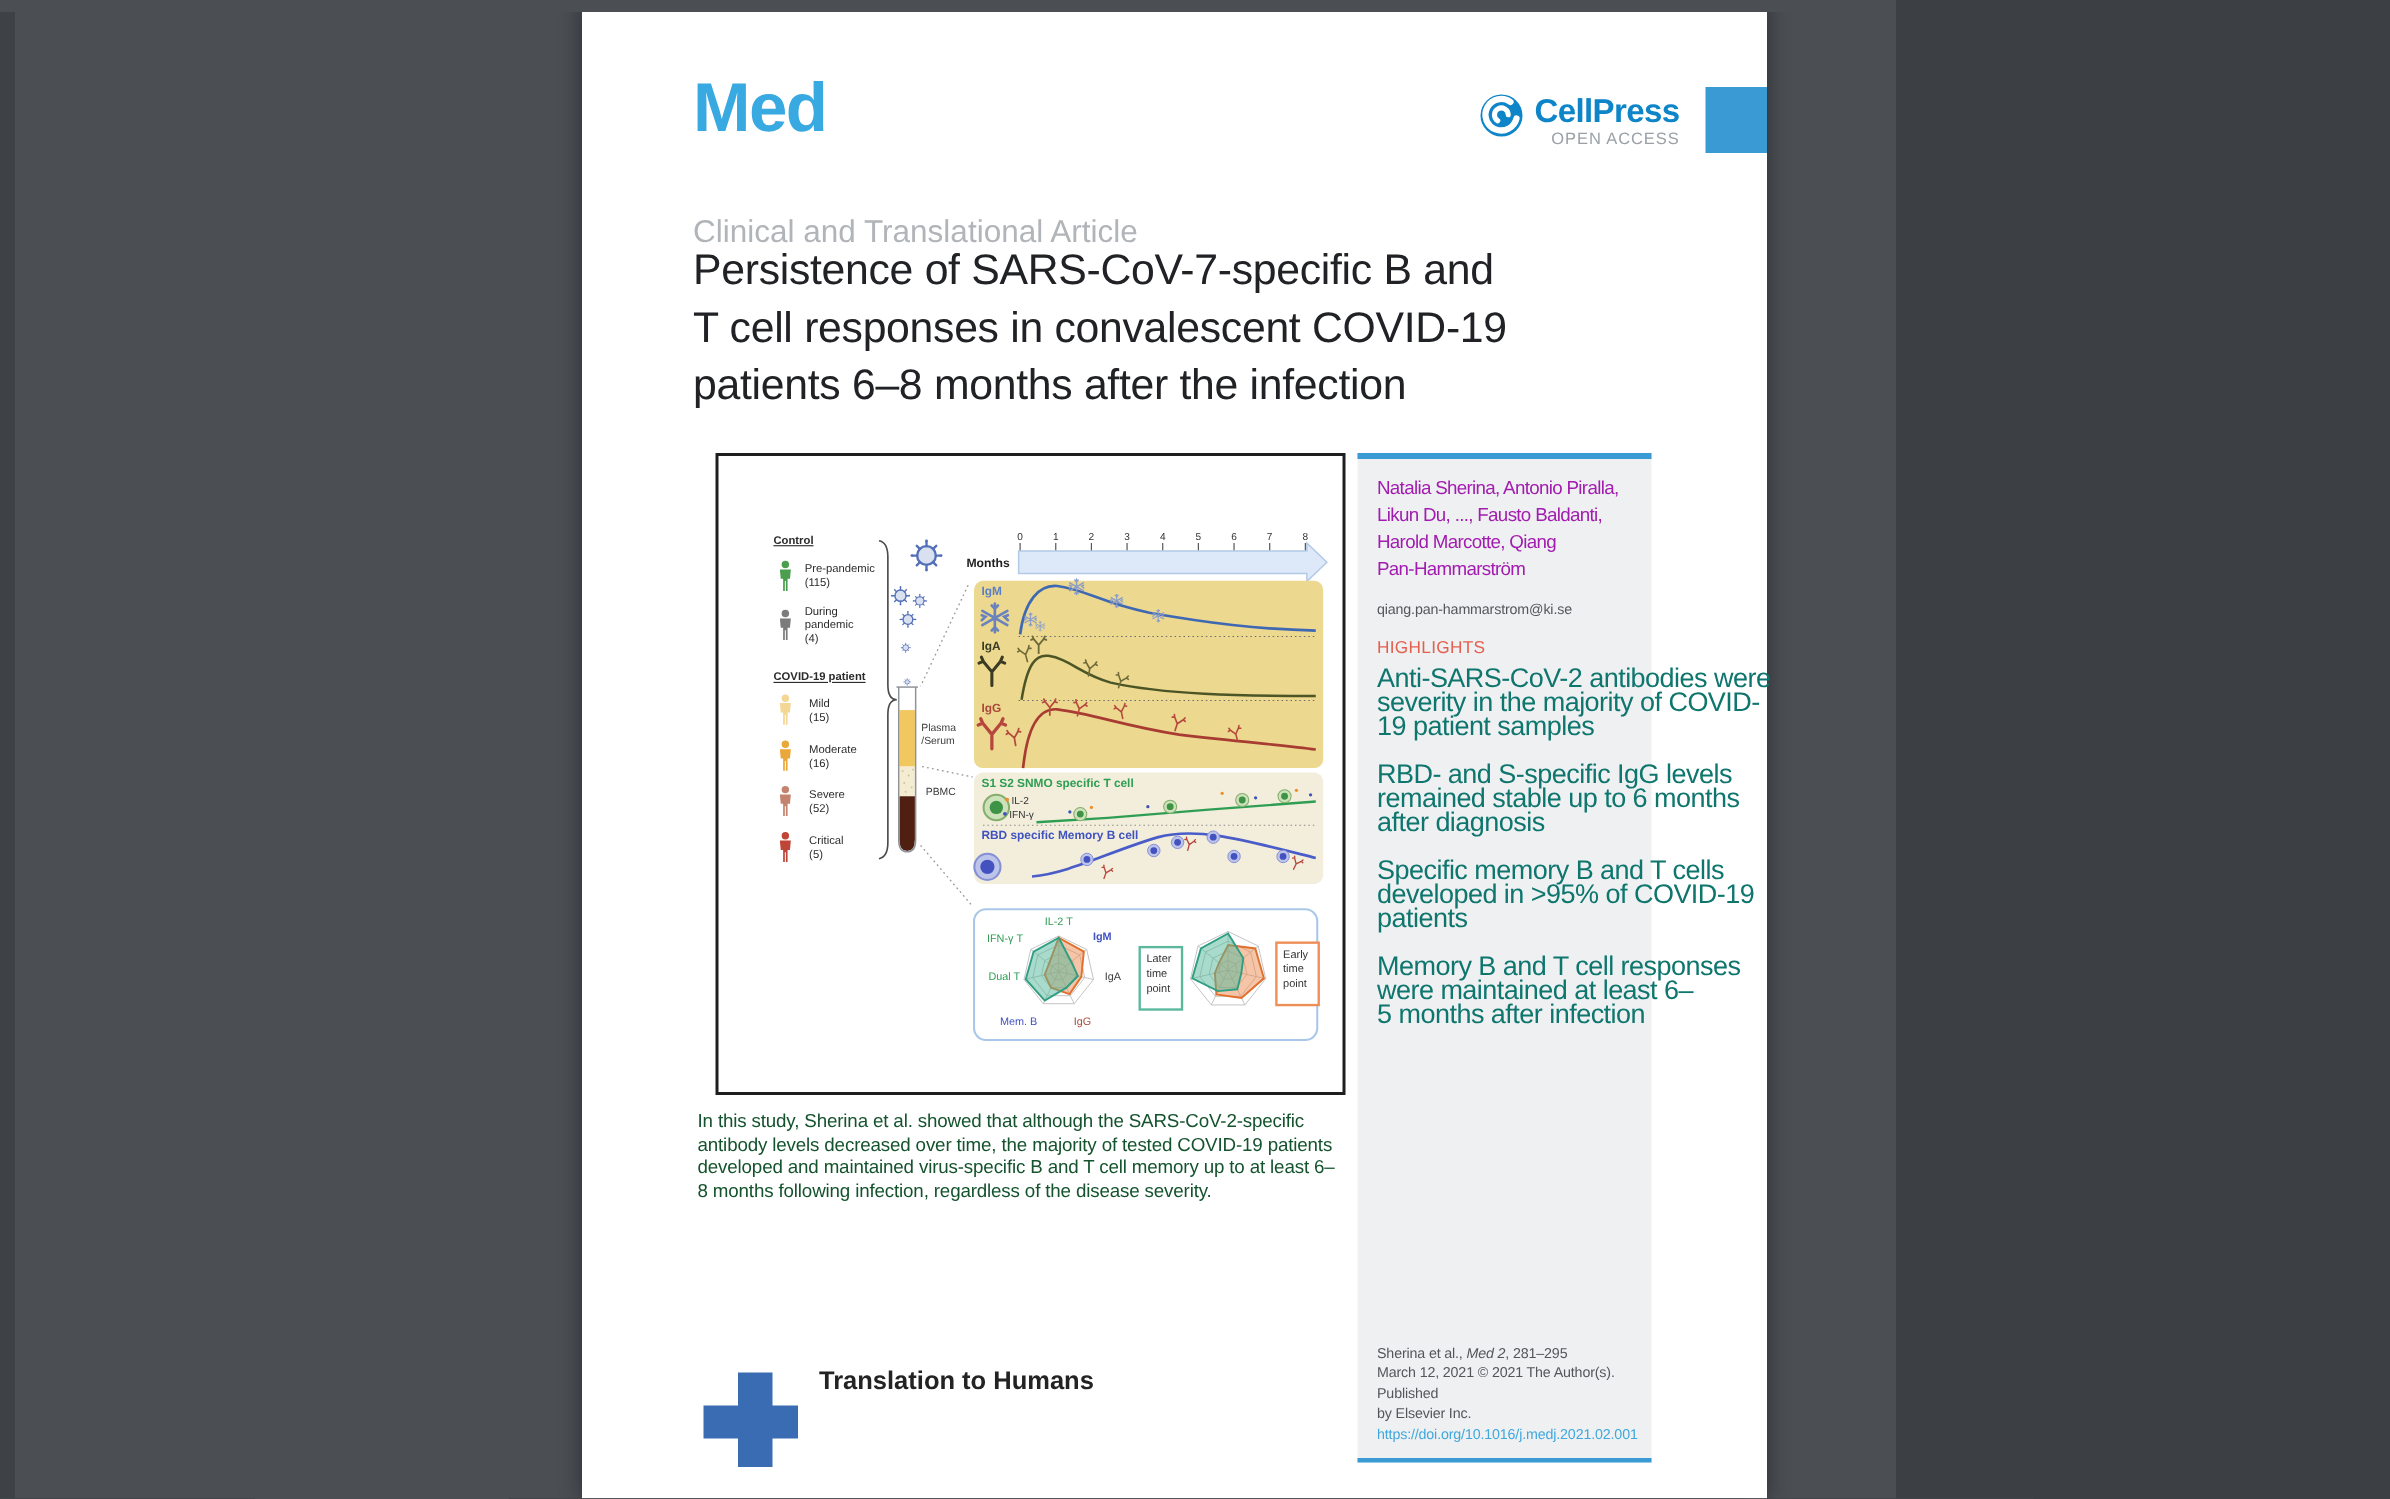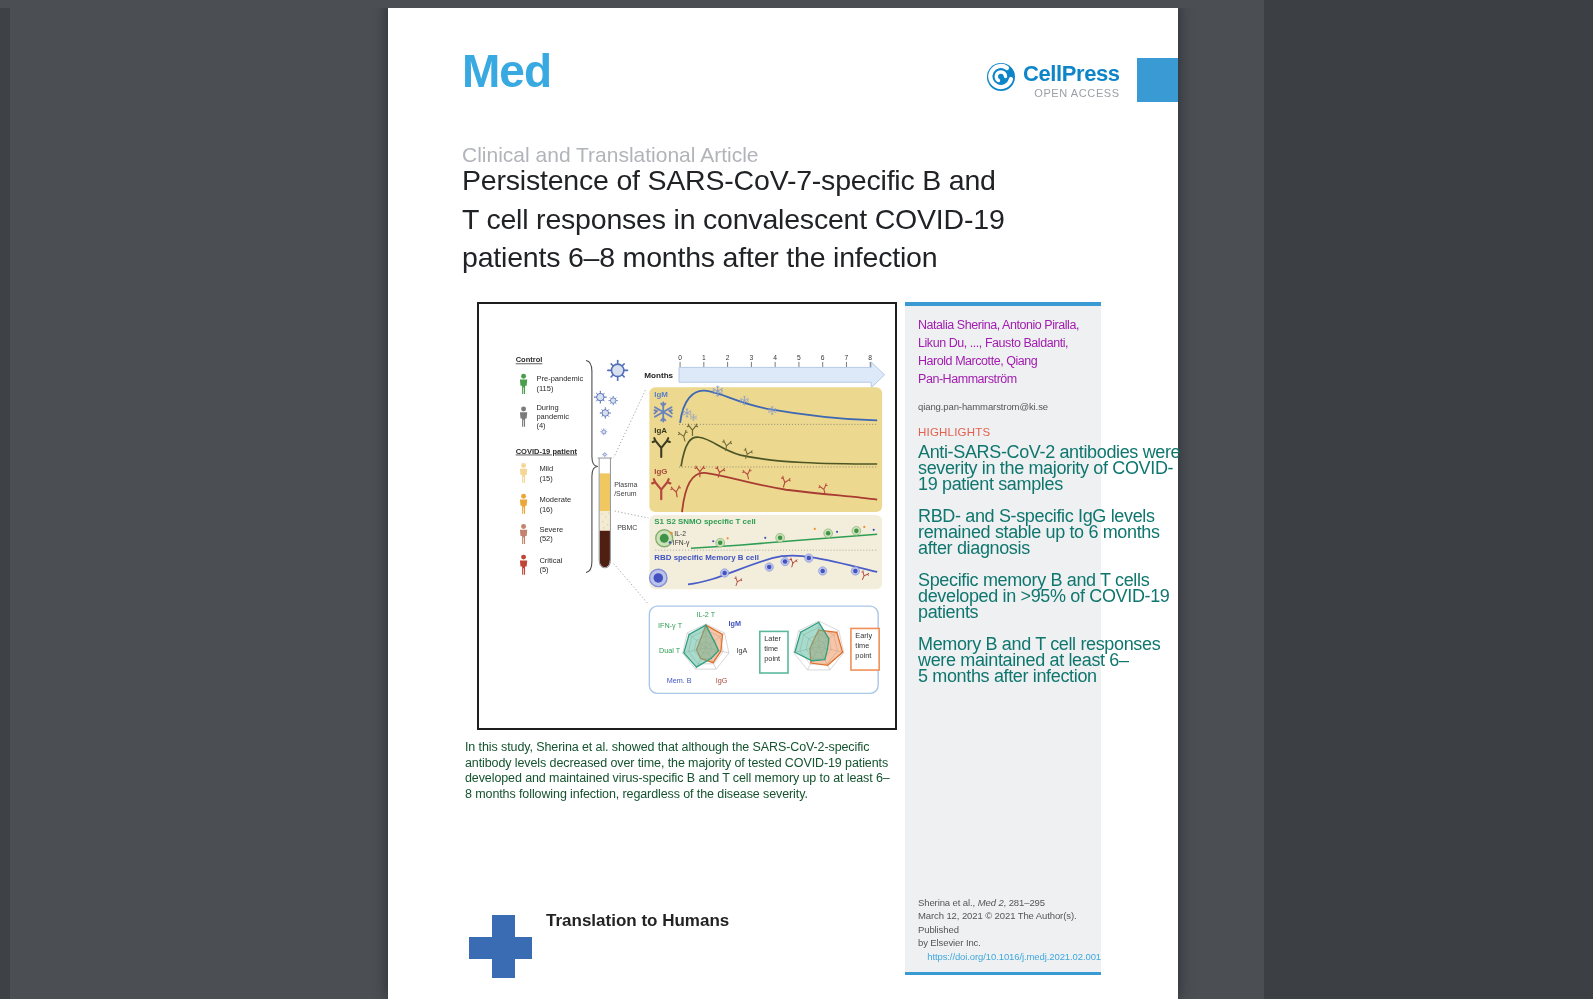--- a/index.html
+++ b/index.html
@@ -36,21 +36,21 @@
            border-top:4px solid #3a9ad4;border-bottom:3px solid #3a9ad4;box-sizing:border-box;
            padding:10px 13px;}
   .authors div{font-size:12.5px;line-height:18px;color:#a21caf;letter-spacing:-0.45px;white-space:nowrap;}
   .email{margin-top:13px;font-size:9.5px;color:#54565a;letter-spacing:-0.1px;}
   .hl-title{margin-top:14px;font-size:11.5px;color:#e4604e;letter-spacing:0.2px;}
   .hl-block{margin-top:6px;margin-bottom:16px;}
   .hl-block div{font-size:18px;line-height:16px;color:#0f766e;letter-spacing:-0.35px;white-space:nowrap;}
   .hl-block + .hl-block{margin-top:0;}
   .citation{position:absolute;left:13px;bottom:9px;font-size:9.5px;line-height:13.5px;color:#54565a;letter-spacing:-0.1px;}
   .citation .it{font-style:italic;}
-  .doi{color:#3fa8dd;white-space:nowrap;text-align:right;}
+  .doi{color:#3fa8dd;white-space:nowrap;}
 
   
   .cross-v{position:absolute;left:104px;top:915px;width:23px;height:63px;background:#3a6cb4;}
   .cross-h{position:absolute;left:81px;top:937px;width:63px;height:22px;background:#3a6cb4;}
   .tagline{position:absolute;left:158px;top:911px;font-size:17px;font-weight:bold;color:#232323;}
 </style>
 </head>
 <body>
 
 <div class="stage">

